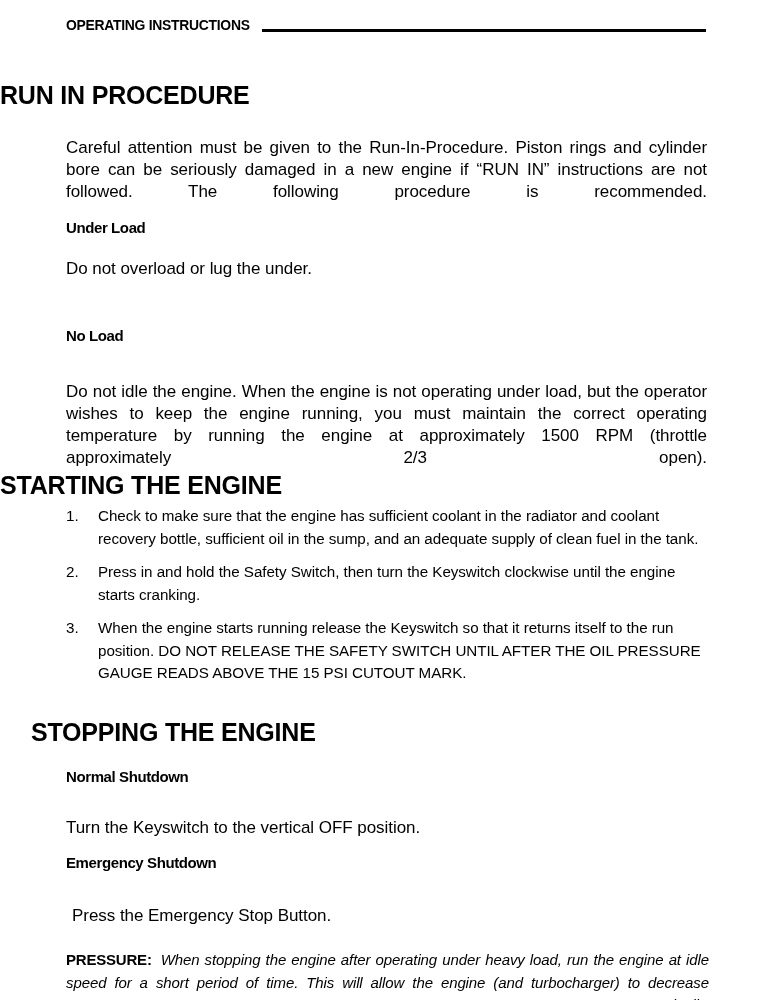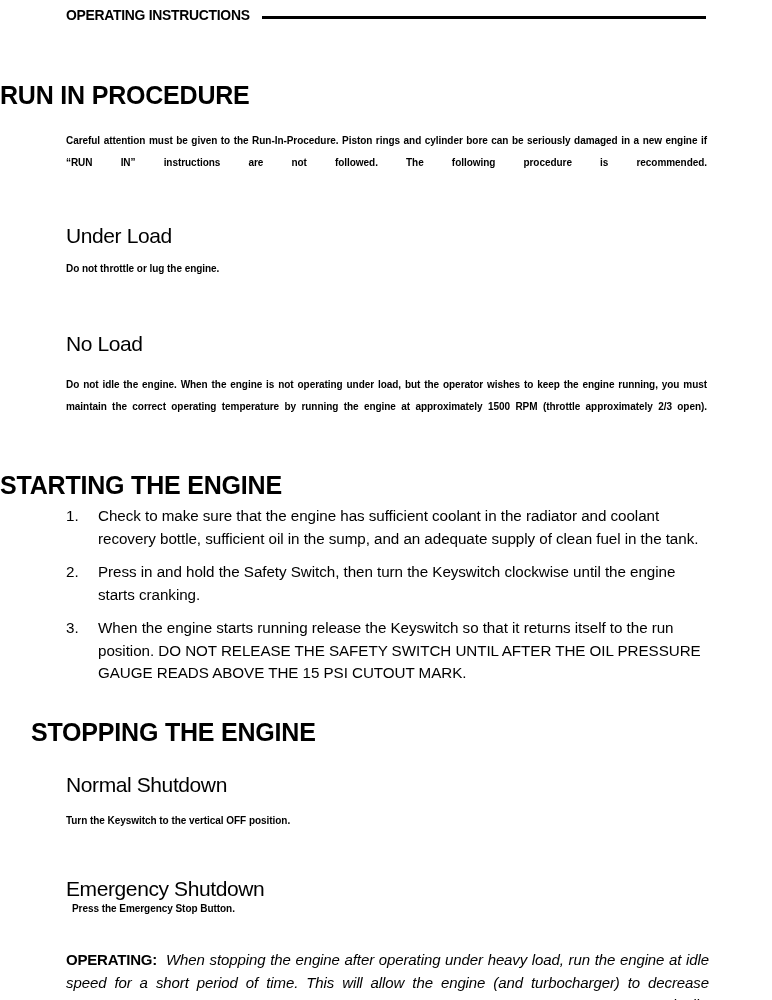--- a/index.html
+++ b/index.html
@@ -27,21 +27,21 @@
   }
 
   
   .page-header {
     position: absolute;
     left: 66px;
     top: 8px;
     width: 640px;
     height: 24px;
     display: flex;
-    align-items: flex-start;
+    align-items: flex-end;
   }
   .page-header .header-label {
     font-size: 14.5px;
     font-weight: bold;
     letter-spacing: -0.3px;
     white-space: nowrap;
     line-height: 1;
     transform: scaleX(0.96);
     transform-origin: left center;
   }
@@ -64,40 +64,39 @@
     line-height: 1;
   }
   #heading-run-in      { top: 66px; }
   #heading-starting    { top: 456px; }
   #heading-stopping    { top: 703px; padding-left: 31px; }
 
   
   .sub-heading {
     position: absolute;
     left: 66px;
-    font-size: 21px;
-    font-weight: normal;
+    font-size: 15px;
+    font-weight: bold;
     letter-spacing: -0.4px;
     line-height: 1;
     white-space: nowrap;
   }
   #heading-under-load         { top: 208px; }
   #heading-no-load            { top: 316px; }
   #heading-normal-shutdown    { top: 757px; }
-  #heading-emergency-shutdown { top: 861px; }
+  #heading-emergency-shutdown { top: 843px; }
 
   
   .body-text {
     position: absolute;
     left: 66px;
     width: 641px;
-    font-size: 10px;
+    font-size: 17px;
     line-height: 22px;
     letter-spacing: -0.05px;
-    font-weight: bold;
   }
   .body-text.justified { text-align: justify; }
 
   #para-intro        { top: 120px; text-align: justify; }
   #para-under-load   { top: 258px; }
   #para-no-load      { top: 364px; text-align: justify; }
   #para-normal-body  { top: 800px; }
   #para-emergency-body { top: 888px; left: 72px; width: 635px; }
 
   
@@ -168,21 +167,21 @@
     <span class="header-rule"></span>
   </div>
 
   <h1 class="major-heading" id="heading-run-in">RUN IN PROCEDURE</h1>
 
   <p class="body-text justified" id="para-intro">Careful attention must be given to the Run-In-Procedure. Piston rings and cylinder bore can be seriously damaged in a new engine if “RUN IN” instructions are not followed. The following procedure is recommended.</p>
 
   <h2 class="sub-heading" id="heading-under-load">Under Load</h2>
 
   <div class="body-text" id="para-under-load">
-    <span class="line">Do not throttle or lug the engine.</span>
+    <span class="line">Do not overload or lug the under.</span>
   </div>
 
   <h2 class="sub-heading" id="heading-no-load">No Load</h2>
 
   <p class="body-text justified" id="para-no-load">Do not idle the engine. When the engine is not operating under load, but the operator wishes to keep the engine running, you must maintain the correct operating temperature by running the engine at approximately 1500 RPM (throttle approximately 2/3 open).</p>
 
   <h1 class="major-heading" id="heading-starting">STARTING THE ENGINE</h1>
 
   <ol class="numbered-list" style="list-style:none;margin:0;padding:0;">
     <li class="numbered-item">
@@ -203,16 +202,16 @@
 
   <h2 class="sub-heading" id="heading-normal-shutdown">Normal Shutdown</h2>
 
   <p class="body-text" id="para-normal-body">Turn the Keyswitch to the vertical OFF position.</p>
 
   <h2 class="sub-heading" id="heading-emergency-shutdown">Emergency Shutdown</h2>
 
   <p class="body-text" id="para-emergency-body">Press the Emergency Stop Button.</p>
 
   <p id="note-important">
-    <span class="note-label">OPERATING:</span><span class="note-body">When stopping the engine after operating under heavy load, run the engine at idle speed for a short period of time. This will allow the engine (and turbocharger) to decrease temperature gradually.</span>
+    <span class="note-label">PRESSURE:</span><span class="note-body">When stopping the engine after operating under heavy load, run the engine at idle speed for a short period of time. This will allow the engine (and turbocharger) to decrease temperature gradually.</span>
   </p>
 
 </div>
 
 </body></html>

